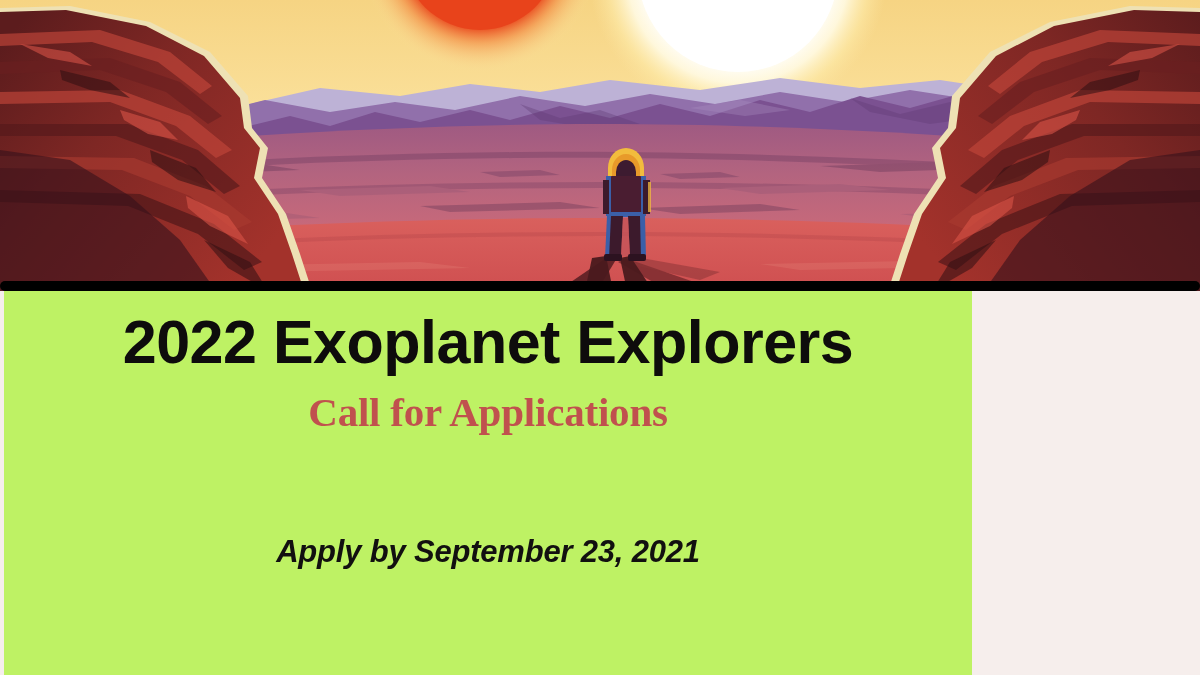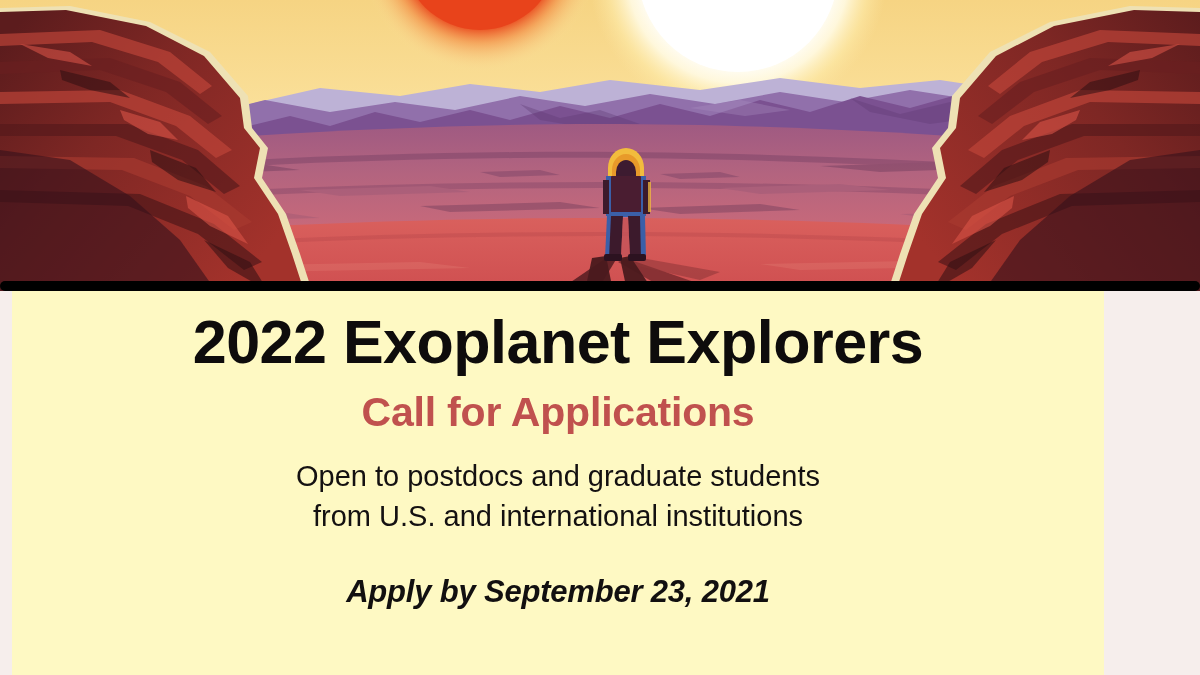--- a/index.html
+++ b/index.html
@@ -38,25 +38,25 @@
     top: 281px;
     width: 1200px;
     height: 10px;
     background: #000000;
     border-radius: 5px;
   }
 
   
   #text-panel {
     position: absolute;
-    left: 12px;
+    left: 4px;
     top: 291px;
-    width: 1092px;
+    width: 968px;
     height: 384px;
-    background: #fef9c3;
+    background: #bef264;
     text-align: center;
   }
 
   #poster-title {
     margin: 0;
     padding-top: 20px;
     font-size: 61px;
     font-weight: bold;
     letter-spacing: -0.5px;
     color: #0e0c0c;
@@ -65,20 +65,21 @@
   }
 
   #poster-subtitle {
     margin: 0;
     padding-top: 18px;
     font-size: 41px;
     font-weight: bold;
     color: #c0514e;
     line-height: 1.05;
     letter-spacing: -0.2px;
+    font-family: Liberation Serif, serif;
   }
 
   #poster-eligibility {
     margin: 0;
     padding-top: 22px;
     font-size: 29px;
     font-weight: 400;
     color: #141111;
     line-height: 1.38;
   }
@@ -286,20 +287,19 @@
   </div>
 
   <div id="separator-bar"></div>
 
   <div id="text-panel">
     <h1 id="poster-title">2022 Exoplanet Explorers</h1>
 
     <h2 id="poster-subtitle">Call for Applications</h2>
 
     <p id="poster-eligibility">
-      <span>Open to postdocs and graduate students</span><br>
-      <span>from U.S. and international institutions</span>
+      <br>
     </p>
 
     <p id="poster-deadline">Apply by September 23, 2021</p>
   </div>
 
 </div>
 
 </body></html>

